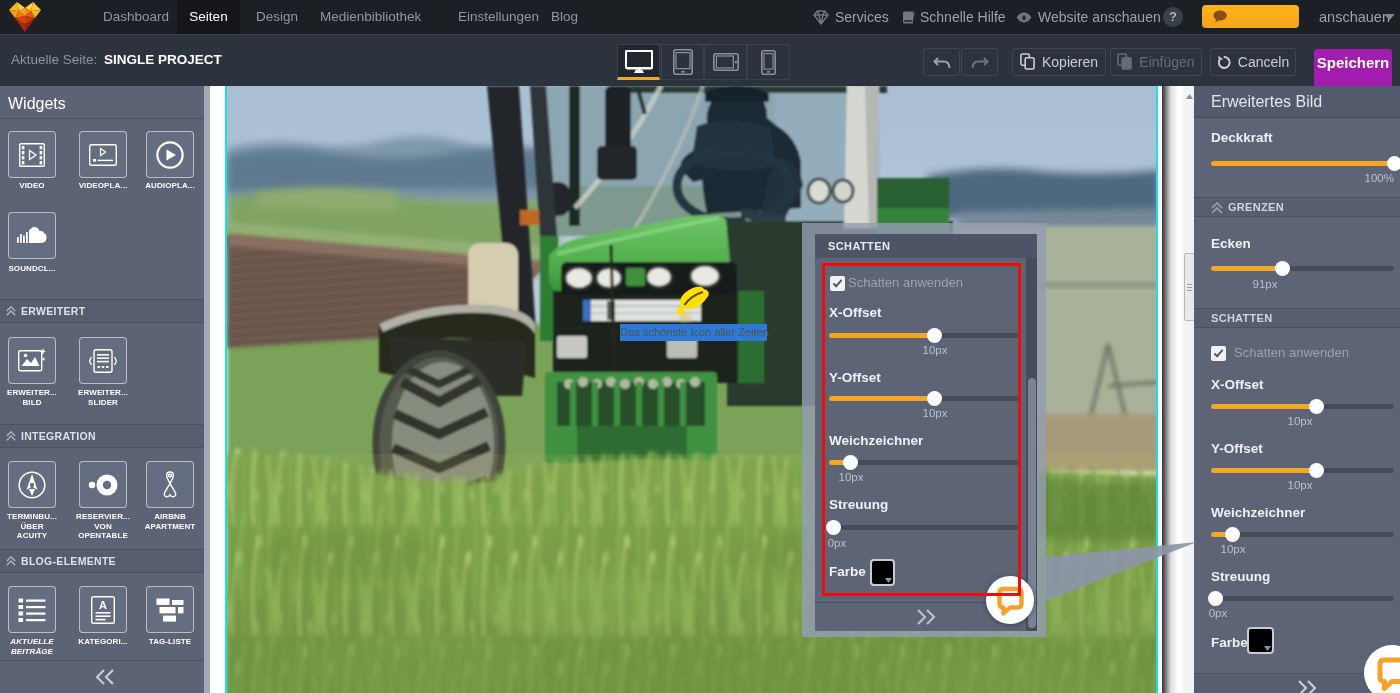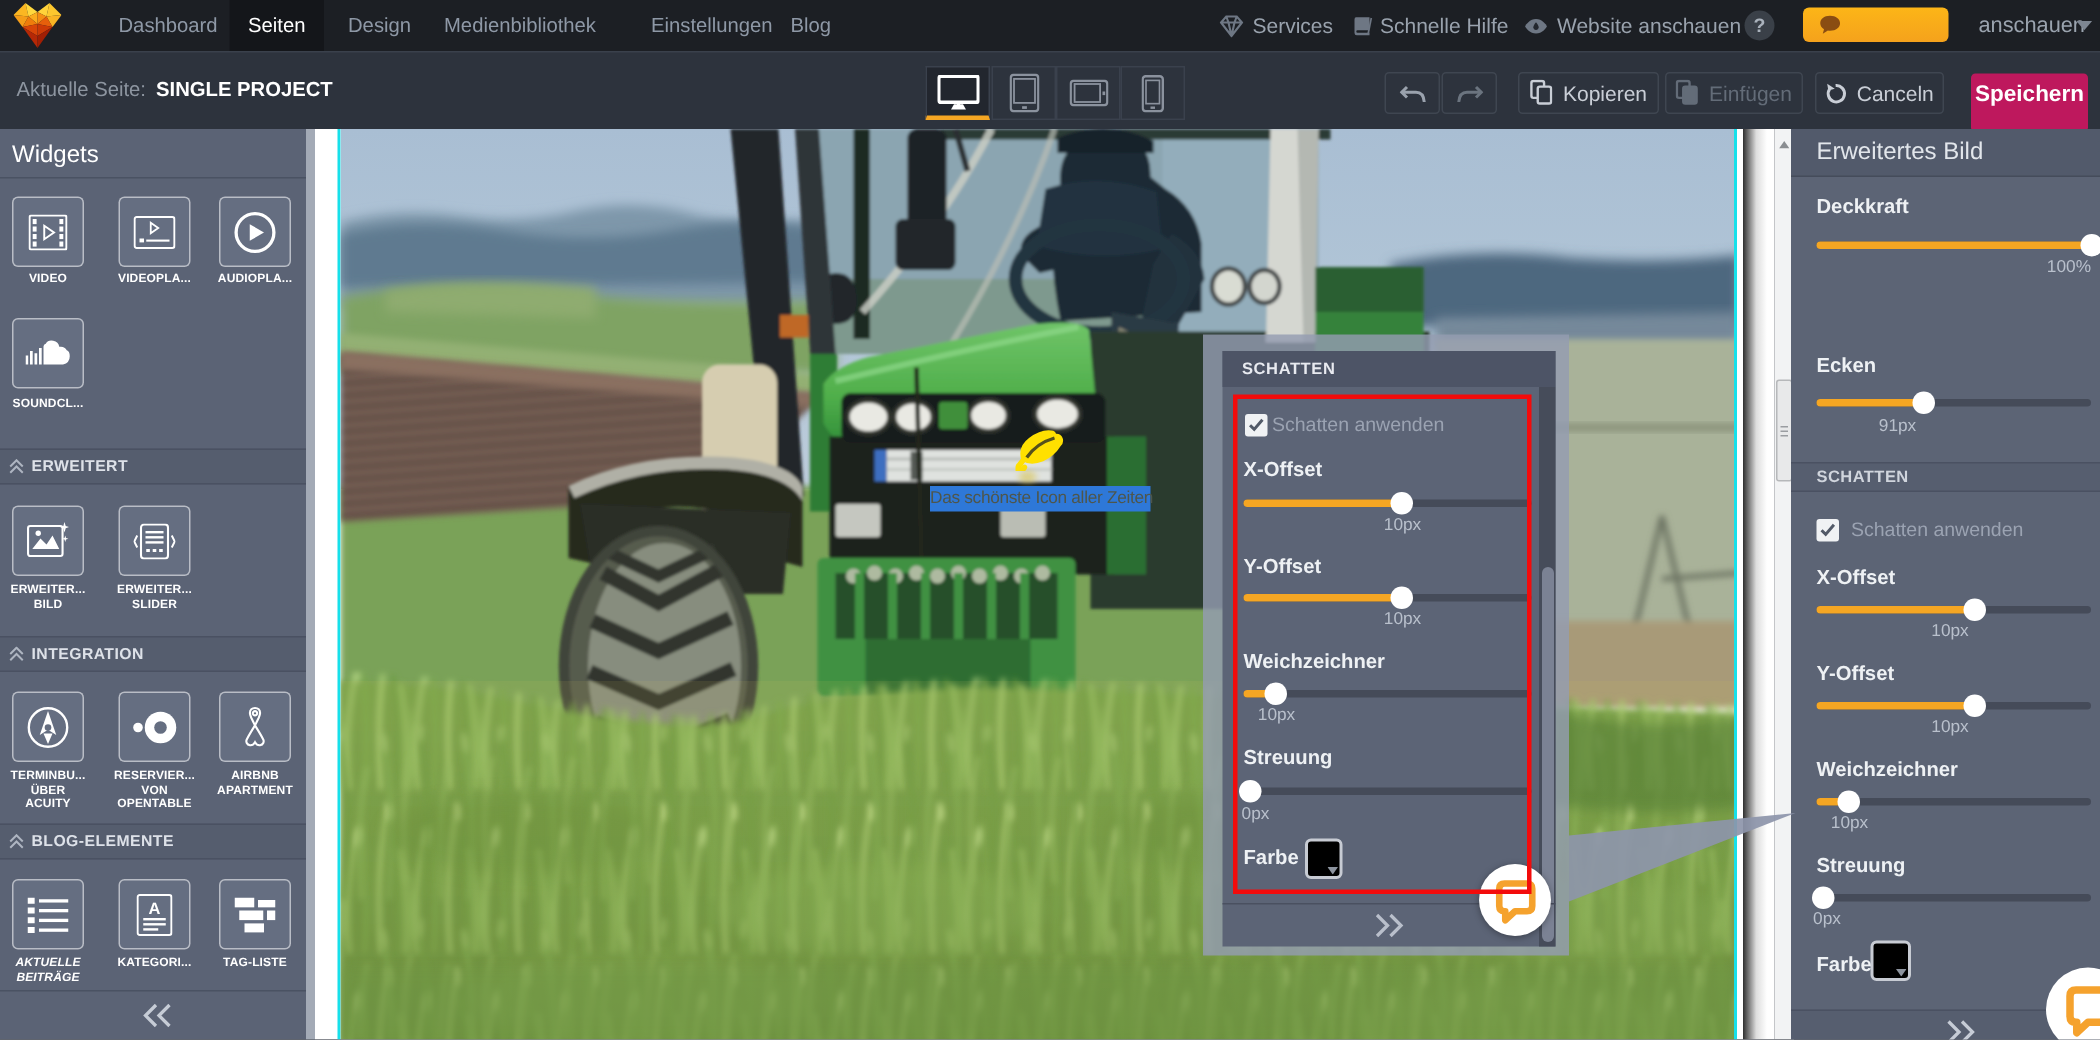--- a/index.html
+++ b/index.html
@@ -1,35 +1,35 @@
 <!DOCTYPE html>
 <html><head>
 <meta charset="utf-8">
 <style>
 * { margin:0; padding:0; box-sizing:border-box; }
 html,body { width:1400px; height:693px; overflow:hidden; font-family:"Liberation Sans", sans-serif; background:#2d333d; }
 #app { position:relative; width:1400px; height:693px; }
 
 
 #nav { position:absolute; left:0; top:0; width:1400px; height:34px; background:#1c1f24; }
-#nav .item { position:absolute; top:0; height:34px; line-height:34px; color:#8e98a6; font-size:13.5px; }
+#nav .item { position:absolute; top:0; height:34px; line-height:34px; color:#8e98a6; font-size:13.5px;margin-left:24px; }
 #nav .active { background:#14161a; color:#fff; }
 #logo { position:absolute; left:9px; top:2px; width:32px; height:30px; }
 .nav-r { position:absolute; top:0; height:34px; line-height:34px; color:#99a2ad; font-size:14px; }
 .nico { position:absolute; top:10px; width:16px; height:15px; }
 #fbbtn { position:absolute; left:1202px; top:5px; width:97px; height:23px; background:linear-gradient(#fcb517,#f5a21c); border-radius:4px; color:#8a4d12; font-weight:bold; font-size:14px; text-align:center; line-height:23px; }
 .qmark { position:absolute; left:1163px; top:7px; width:20px; height:20px; border-radius:50%; background:#3a4048; color:#aab2bc; font-size:13px; font-weight:bold; text-align:center; line-height:20px; }
 
 
 #toolbar { position:absolute; left:0; top:34px; width:1400px; height:52px; background:#2d333d; box-shadow:inset 0 1px 0 #3a414c; }
 #toolbar .lbl { position:absolute; color:#8d95a0; font-size:13.5px; top:0; height:52px; line-height:52px; }
 .devbox { position:absolute; top:10px; width:43px; height:36px; border:1px solid #3a414d; }
 .devbox.sel { background:#22262e; border-bottom:3px solid #f5a623; }
 .tbtn { position:absolute; top:14px; height:28px; background:#2d333d; border:1px solid #3f4651; border-radius:3px; color:#c9ced6; font-size:14px; text-align:center; }
-#savebtn { position:absolute; left:1314px; top:15px; width:78px; height:39px; background:#be185d; border-radius:3px; color:#fff; font-weight:bold; font-size:15px; text-align:center; line-height:27px; }
+#savebtn { position:absolute; left:1314px; top:15px; width:78px; height:39px; background:#a21caf; border-radius:3px; color:#fff; font-weight:bold; font-size:15px; text-align:center; line-height:27px; }
 
 
 #lsb { position:absolute; left:0; top:86px; width:210px; height:607px; background:#5b6375; color:#fff; }
 #lsb h1 { font-size:16px; font-weight:normal; color:#fff; padding:9px 0 0 8px; height:31px; }
 #lsb .hr { height:1px; background:#4a5263; }
 .band { position:relative; height:24px; background:#555d6e; border-top:1px solid #4a5162; border-bottom:1px solid #4a5162; line-height:23px; font-size:10.5px; font-weight:bold; color:#dde1e8; padding-left:21px; letter-spacing:0.3px; }
 .band .chev { position:absolute; left:6px; top:6px; width:10px; height:10px; }
 .tile { position:absolute; width:48px; height:47px; background:#656e81; border:1px solid rgba(255,255,255,0.55); border-radius:4px; }
 .tlab { position:absolute; width:60px; text-align:center; font-size:8px; font-weight:bold; color:#fff; line-height:9.5px; letter-spacing:0.1px; }
 #lsb-foot { position:absolute; left:0; bottom:0; width:210px; height:33px; border-top:1px solid #4a5263; text-align:center; }
@@ -531,20 +531,23 @@
     </div>
 
   <div id="rsb">
     <div class="hdr">Erweitertes Bild</div>
     <div class="slbl" style="top:44px;">Deckkraft</div>
     <div class="track" style="top:75px;width:183px;">
         <div class="fill" style="width:183px;"></div>
         <div class="knob" style="left:176px;"></div>
       </div>
     <div class="sval" style="top:86px;left:160px;width:40px;text-align:right;">100%</div>
+    <div class="sect" style="position:absolute;left:0;top:111px;width:206px;"><svg class="chev" style="position:absolute;left:17px;top:4px;width:12px;height:12px;" viewBox="0 0 12 12">
+          <path d="M1 6 L6 1 L11 6 M1 11 L6 6 L11 11" fill="none" stroke="#9ba3b1" stroke-width="1.6"></path>
+        </svg>GRENZEN</div>
     <div class="slbl" style="top:150px;">Ecken</div>
     <div class="track" style="top:180px;width:183px;">
         <div class="fill" style="width:72px;"></div>
         <div class="knob" style="left:64px;"></div>
       </div>
     <div class="sval" style="top:192px;left:49px;width:44px;text-align:center;">91px</div>
     <div class="sect" style="position:absolute;left:0;top:222px;width:206px;padding-left:17px;">SCHATTEN</div>
     <div class="cb" style="left:17px;top:260px;"><svg viewBox="0 0 12 12" style="width:11px;height:11px;margin:2px;">
           <path d="M1.5 6 L4.5 9 L10.5 2" fill="none" stroke="#525a68" stroke-width="2.2"></path>
         </svg></div>

